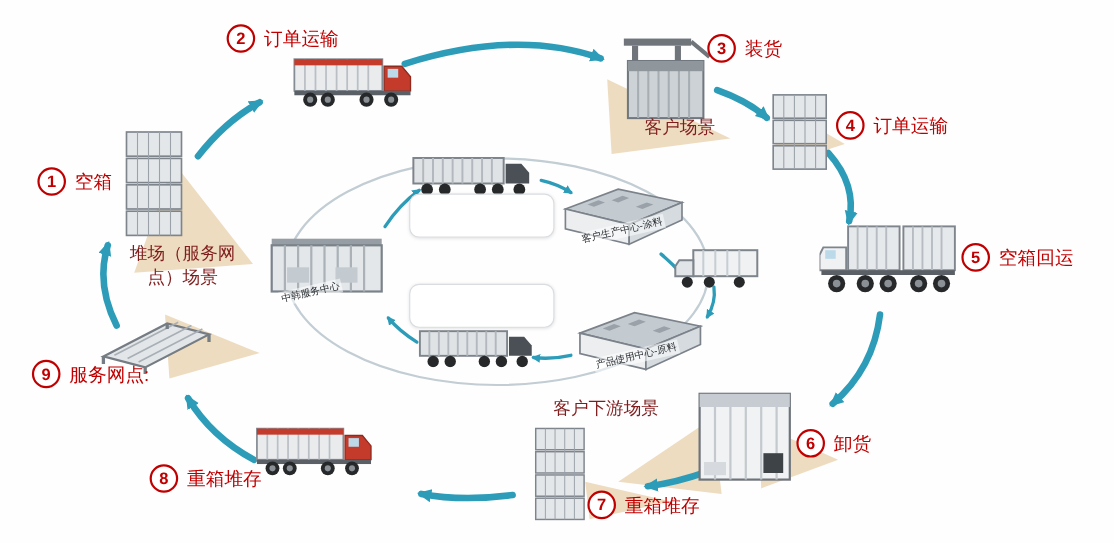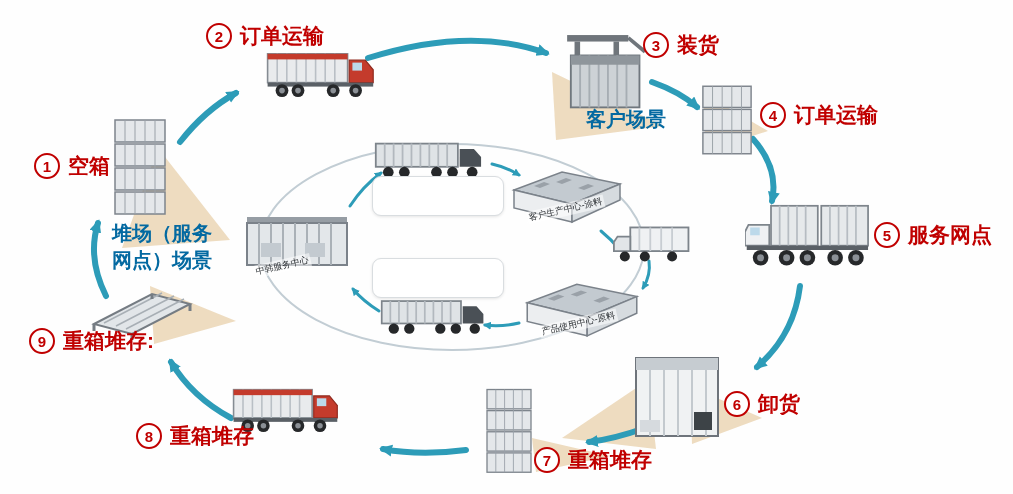--- a/index.html
+++ b/index.html
@@ -11,23 +11,23 @@
   .layer { position:absolute; left:0; top:0; }
   .arr  { stroke:#2d9cb8; stroke-width:6; fill:none; marker-end:url(#ah); stroke-linecap:round; }
   .arrs { stroke:#2d9cb8; stroke-width:3; fill:none; marker-end:url(#ahs); stroke-linecap:round; }
   .img { position:absolute; }
   .step { position:absolute; display:flex; align-items:center; gap:8px; }
   .badge {
     width:26px; height:26px; border:2px solid #c00000; border-radius:50%;
     color:#c00000; background:#fff; font-weight:bold; font-size:15px;
     display:flex; align-items:center; justify-content:center; box-sizing:border-box;
   }
-  .step-label { color:#c00000; font-weight:bold; font-size:21px; white-space:nowrap; }
-  .scene { position:absolute; color:#0369a1; font-weight:bold; font-size:20px; }
-  .scene-wrap { width:108px; text-align:left; line-height:1.35; }
+  .step-label { color:#c00000; font-weight:normal; font-size:17px; white-space:nowrap; }
+  .scene { position:absolute; color:#7f1d1d; font-weight:normal; font-size:16px; }
+  .scene-wrap { width:108px; text-align:center; line-height:1.35; }
   .tiny-label {
     position:absolute; font-size:9px; color:#2b2f33; white-space:nowrap;
     transform:rotate(-13deg); transform-origin:left center;
     background:rgba(255,255,255,0.55); padding:0 2px;
   }
   .white-box {
     position:absolute; width:130px; height:38px; background:#fff;
     border:1px solid #d9dde0; border-radius:9px;
     box-shadow:0 1px 3px rgba(0,0,0,0.10);
   }
@@ -262,39 +262,40 @@
     <span class="step-label">装货</span>
   </div>
 
   <div class="step" style="left:760px;top:101px">
     <span class="badge">4</span>
     <span class="step-label">订单运输</span>
   </div>
 
   <div class="step" style="left:874px;top:221px">
     <span class="badge">5</span>
-    <span class="step-label">服务网点</span>
+    <span class="step-label">空箱回运</span>
   </div>
 
   <div class="step" style="left:724px;top:390px">
     <span class="badge">6</span>
     <span class="step-label">卸货</span>
   </div>
 
   <div class="step" style="left:534px;top:446px">
     <span class="badge">7</span>
     <span class="step-label">重箱堆存</span>
   </div>
 
   <div class="step" style="left:136px;top:422px">
     <span class="badge">8</span>
     <span class="step-label">重箱堆存</span>
   </div>
 
   <div class="step" style="left:29px;top:327px">
     <span class="badge">9</span>
-    <span class="step-label">重箱堆存:</span>
+    <span class="step-label">服务网点:</span>
   </div>
 
   <div class="scene scene-wrap" style="left:112px;top:220px">堆场（服务网点）场景</div>
   <div class="scene" style="left:586px;top:106px">客户场景</div>
+  <div class="scene" style="left:503px;top:361px">客户下游场景</div>
 
 </div>
 
 </body></html>

